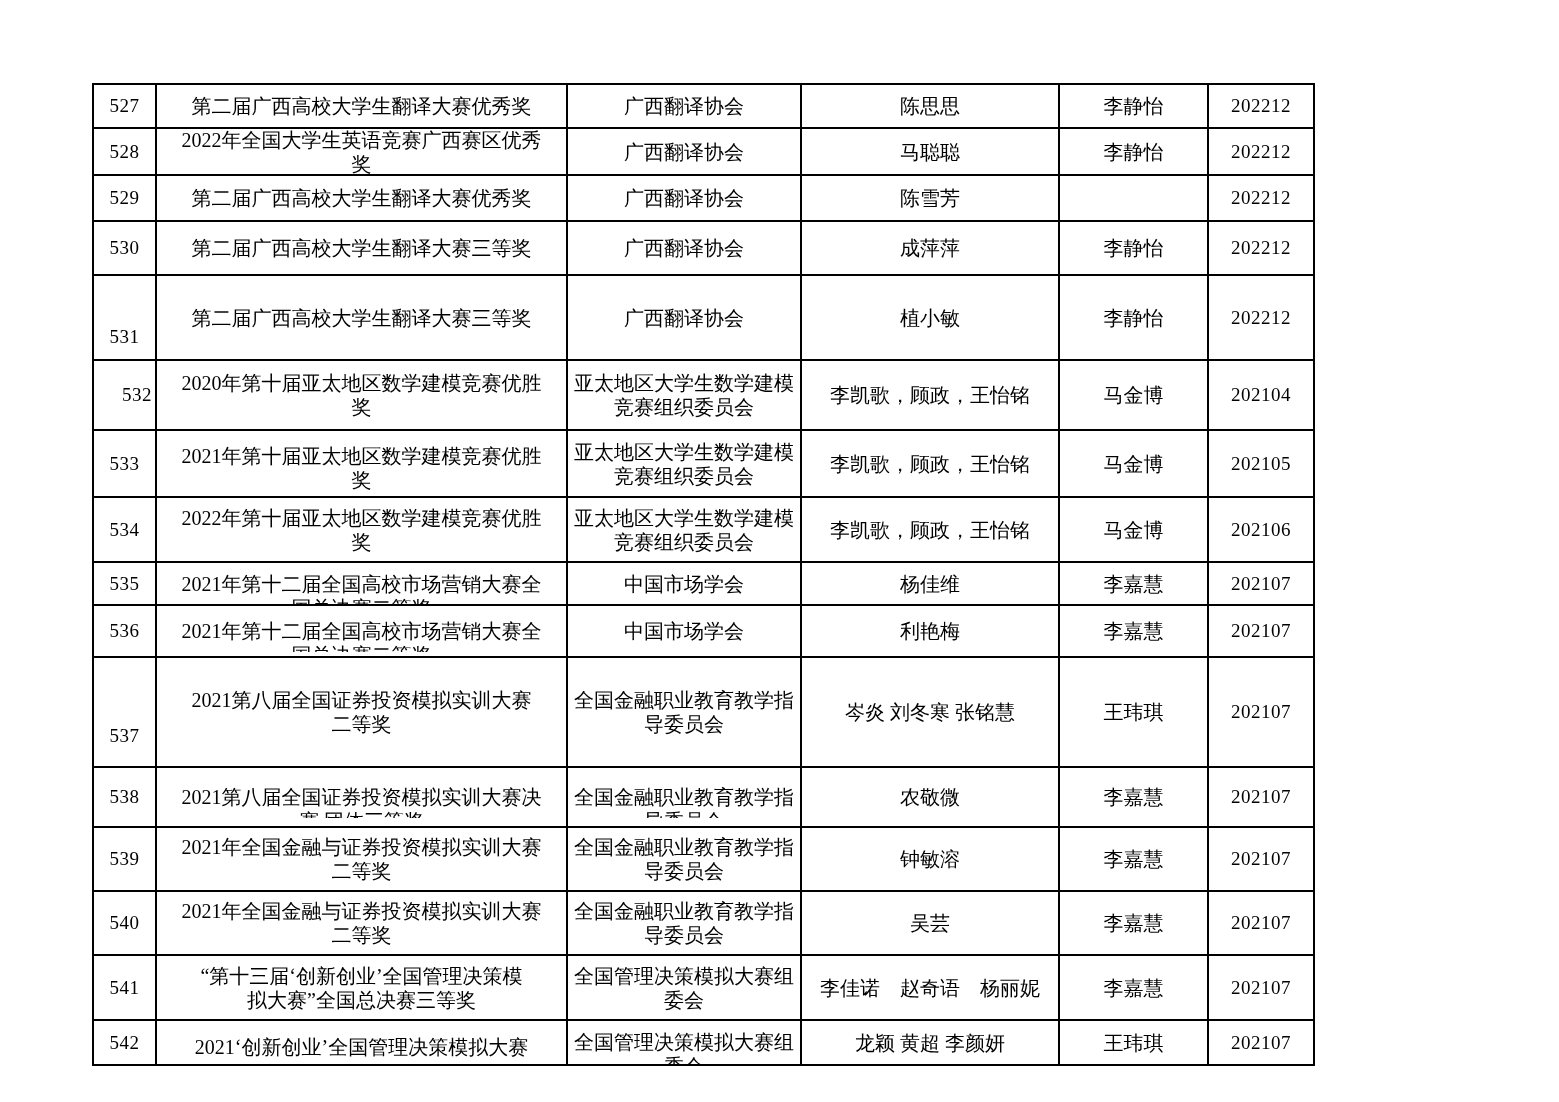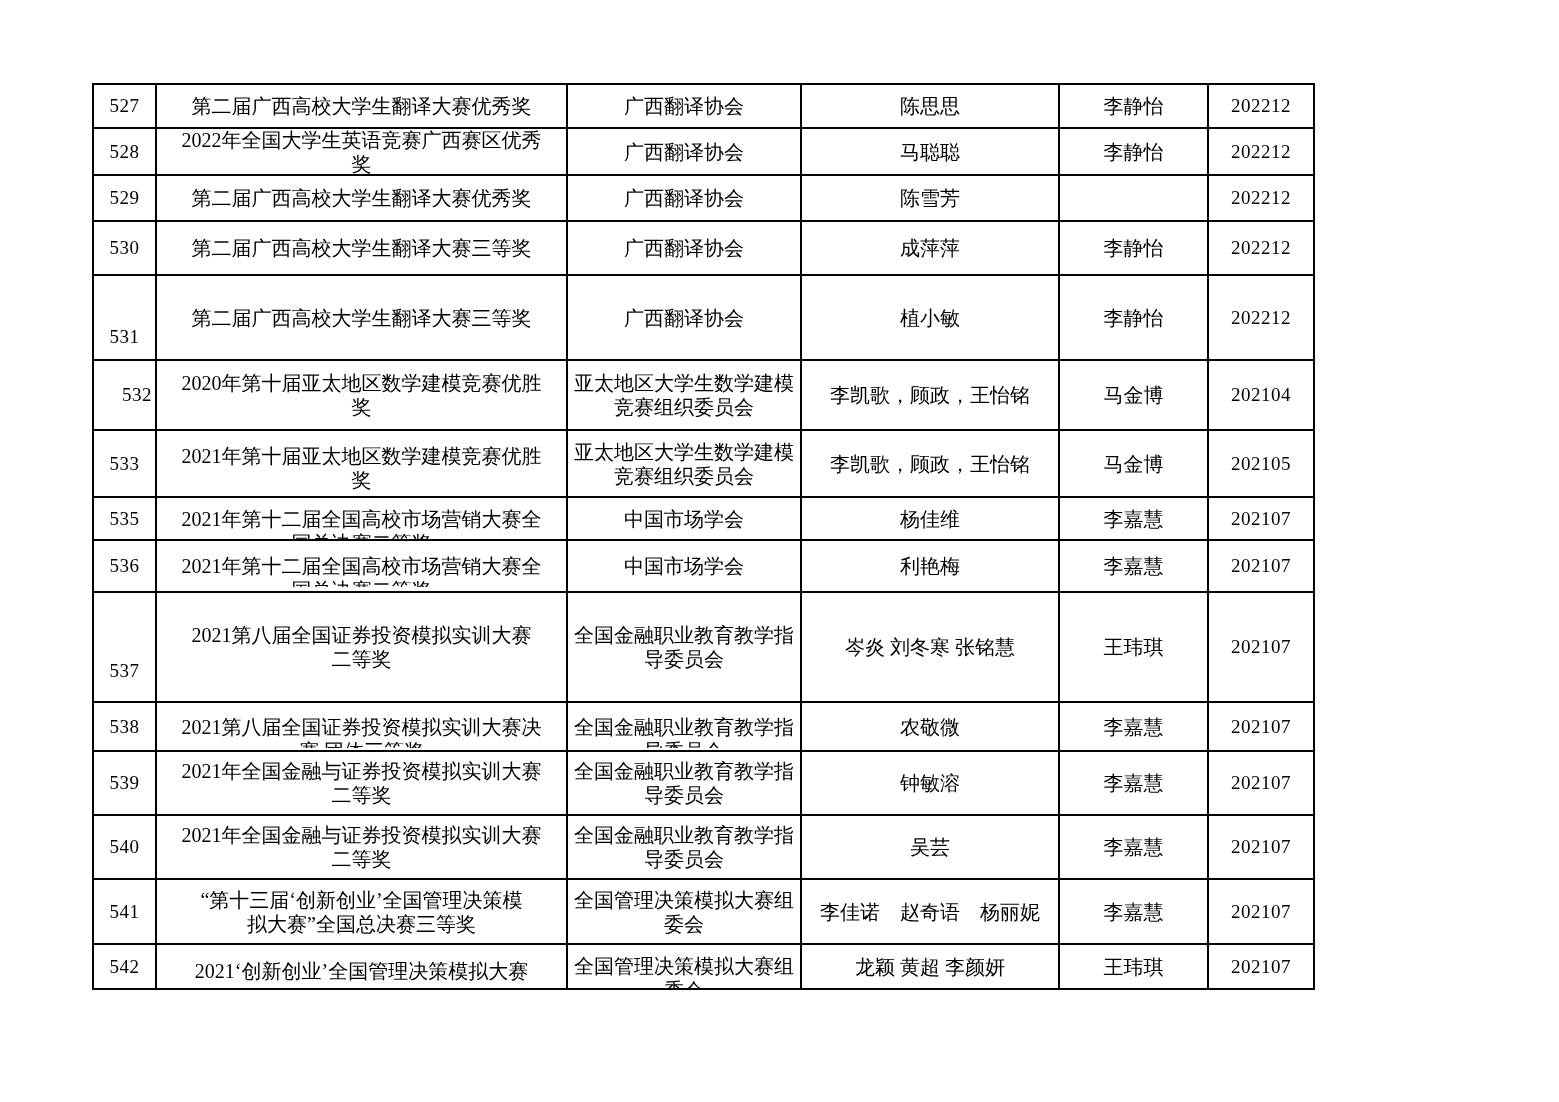--- a/index.html
+++ b/index.html
@@ -209,20 +209,42 @@
             </td>
             <td class="col-teacher">
               <div class="cell" style="height: 65px;">马金博</div>
             </td>
             <td class="col-date">
               <div class="cell" style="height: 65px;">202105</div>
             </td>
           </tr>
           <tr>
             <td class="col-no">
+              <div class="cell" style="height: 63px;">534</div>
+            </td>
+            <td class="col-award">
+              <div class="cell" style="height: 63px;">2022年第十届亚太地区数学建模竞赛优胜
+奖</div>
+            </td>
+            <td class="col-organizer">
+              <div class="cell" style="height: 63px;">亚太地区大学生数学建模
+竞赛组织委员会</div>
+            </td>
+            <td class="col-students">
+              <div class="cell" style="height: 63px;">李凯歌，顾政，王怡铭</div>
+            </td>
+            <td class="col-teacher">
+              <div class="cell" style="height: 63px;">马金博</div>
+            </td>
+            <td class="col-date">
+              <div class="cell" style="height: 63px;">202106</div>
+            </td>
+          </tr>
+          <tr>
+            <td class="col-no">
               <div class="cell" style="height: 41px;">535</div>
             </td>
             <td class="col-award">
               <div class="cell clip" style="height: 41px;">2021年第十二届全国高校市场营销大赛全
 国总决赛二等奖</div>
             </td>
             <td class="col-organizer">
               <div class="cell" style="height: 41px;">中国市场学会</div>
             </td>
             <td class="col-students">
@@ -273,21 +295,21 @@
             </td>
             <td class="col-teacher">
               <div class="cell" style="height: 60px;">王玮琪</div>
             </td>
             <td class="col-date">
               <div class="cell" style="height: 60px;">202107</div>
             </td>
           </tr>
           <tr>
             <td class="col-no">
-              <div class="cell" style="height: 47px;">538</div>
+              <div class="cell" style="height: 58px;">538</div>
             </td>
             <td class="col-award">
               <div class="cell clip" style="height: 42px;">2021第八届全国证券投资模拟实训大赛决
 赛 团体三等奖</div>
             </td>
             <td class="col-organizer">
               <div class="cell clip" style="height: 42px;">全国金融职业教育教学指
 导委员会</div>
             </td>
             <td class="col-students">

